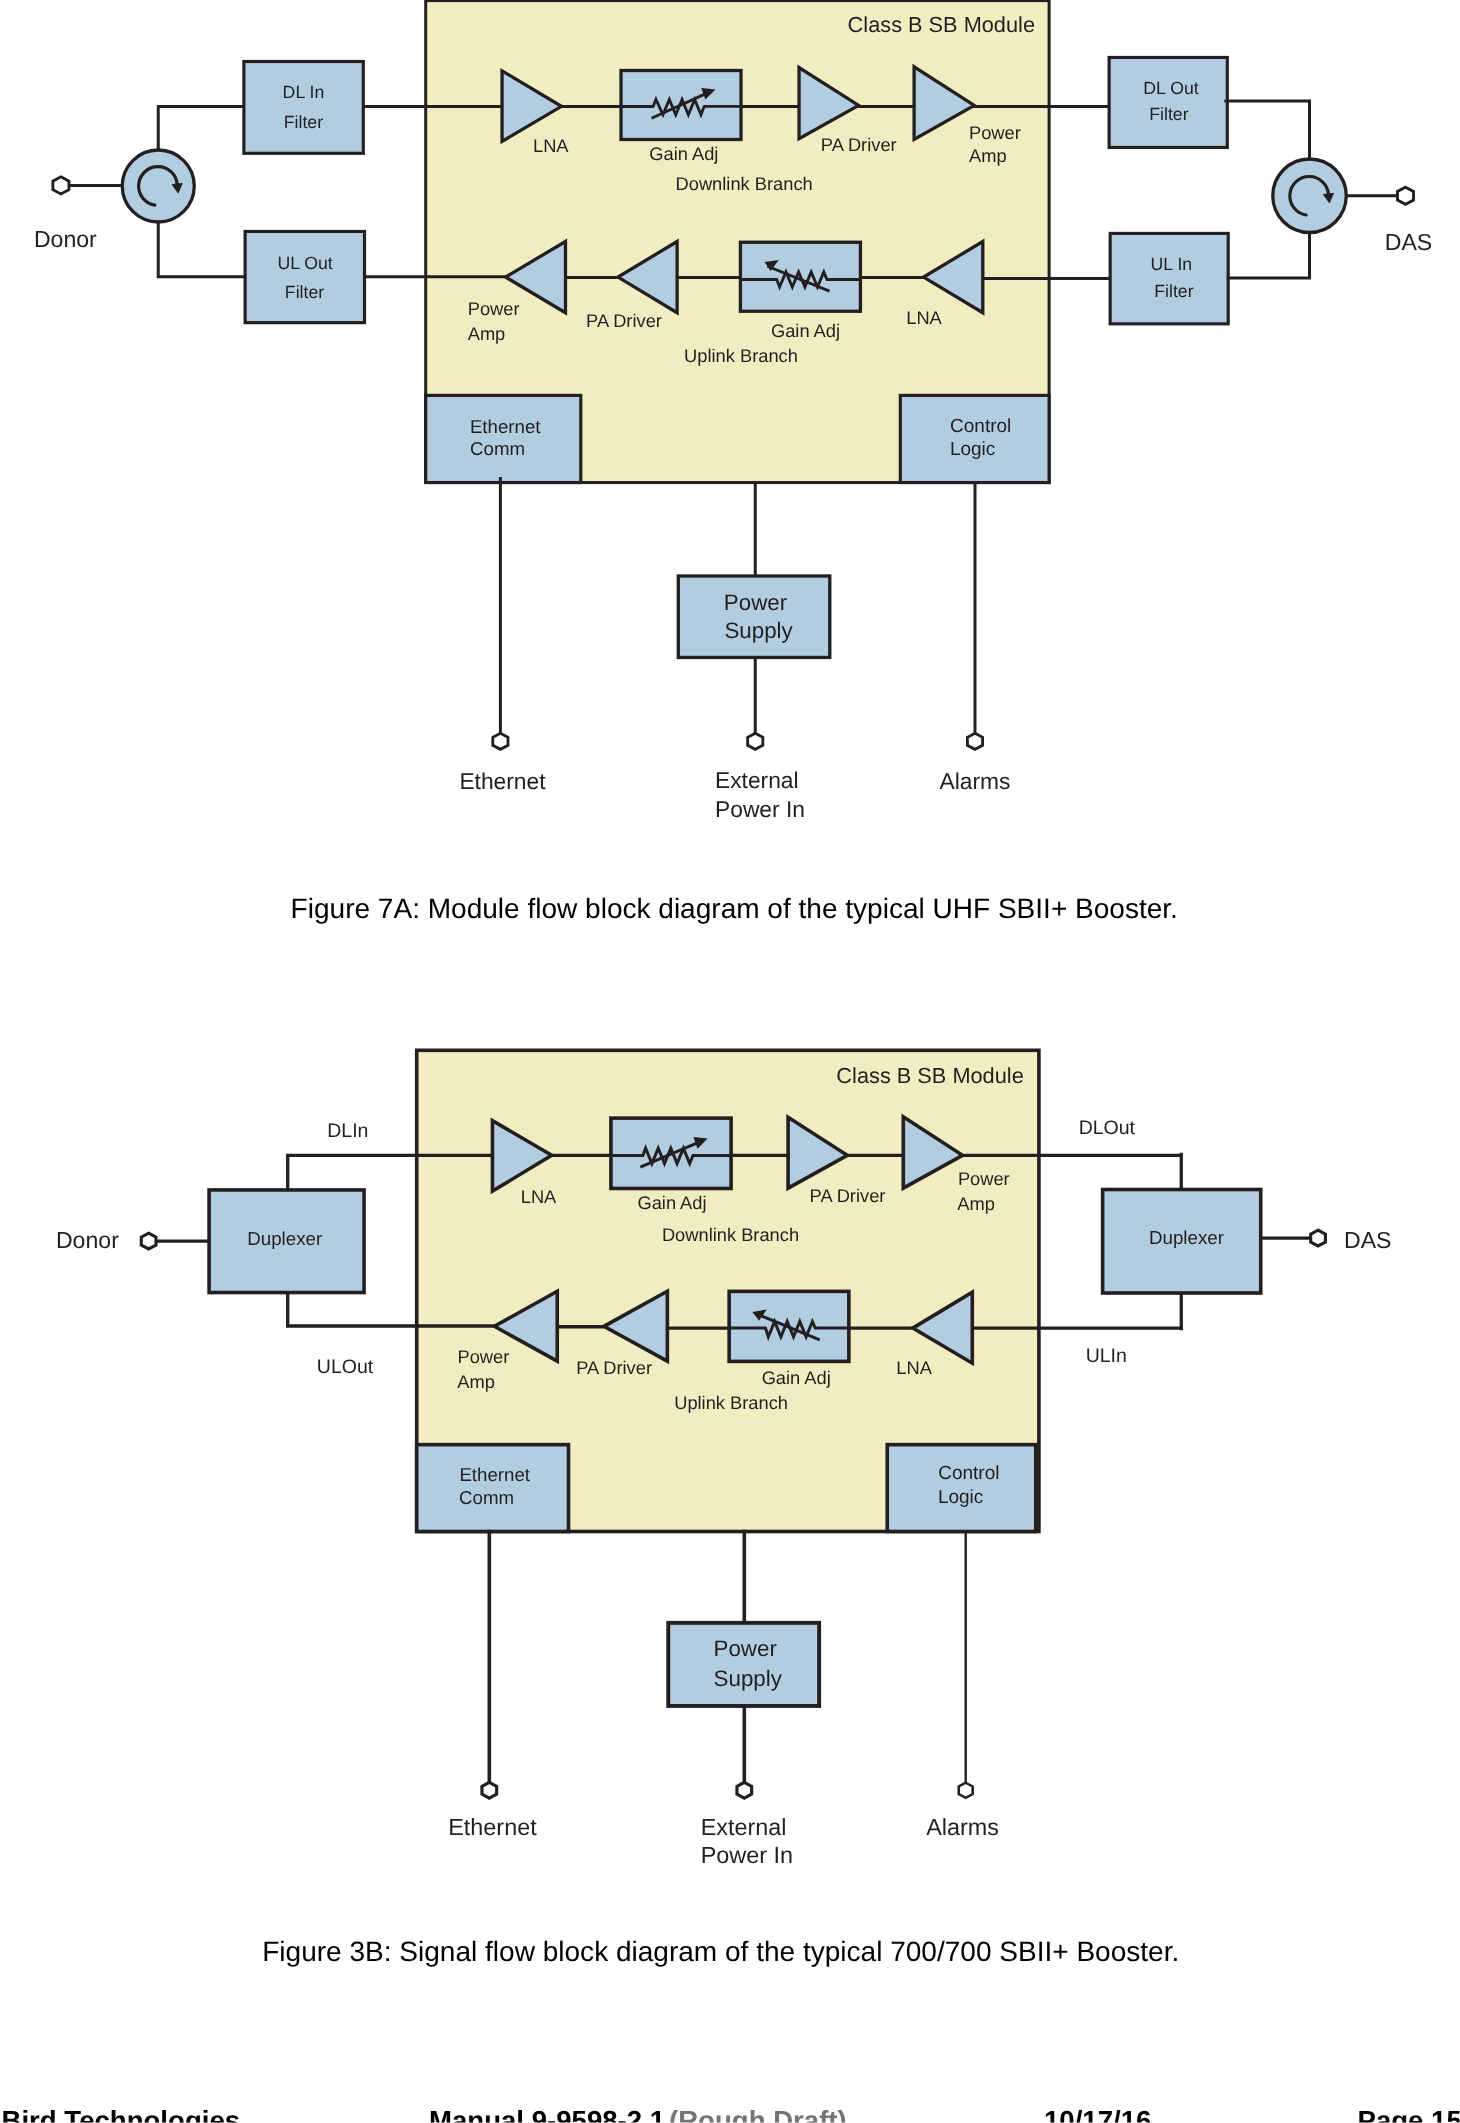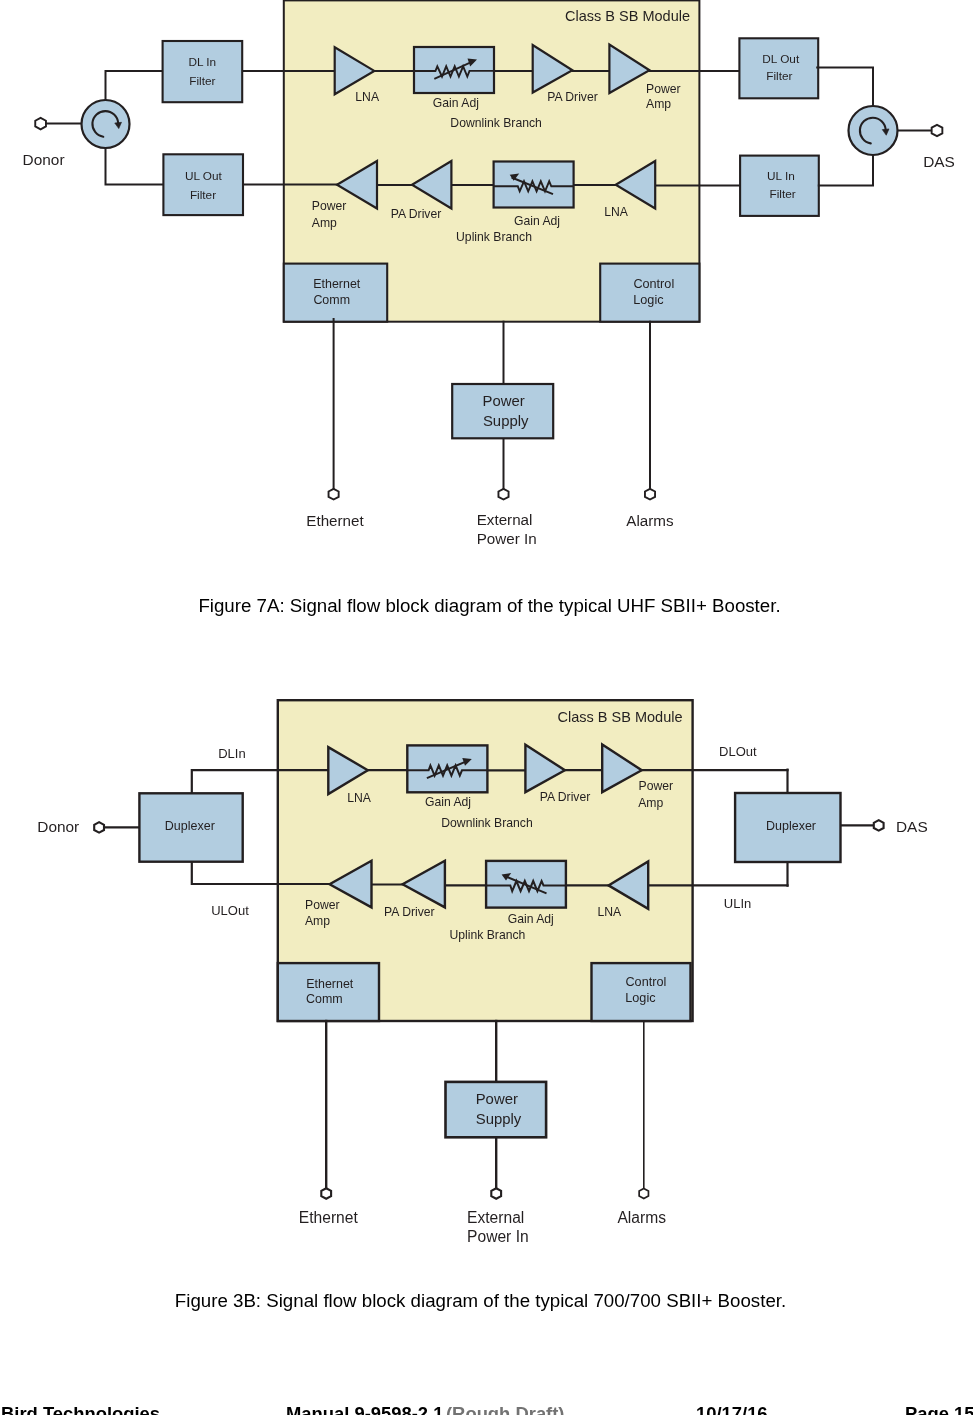--- a/index.html
+++ b/index.html
@@ -125,21 +125,21 @@
     <polygon points="333.60,488.85 338.65,491.52 338.65,496.88 333.60,499.55 328.55,496.88 328.55,491.52" fill="#fff" stroke="#231f20" stroke-width="1.9" stroke-linejoin="miter"></polygon>
     <polygon points="503.50,488.85 508.55,491.52 508.55,496.88 503.50,499.55 498.45,496.88 498.45,491.52" fill="#fff" stroke="#231f20" stroke-width="1.9" stroke-linejoin="miter"></polygon>
     <polygon points="650.00,488.85 655.05,491.52 655.05,496.88 650.00,499.55 644.95,496.88 644.95,491.52" fill="#fff" stroke="#231f20" stroke-width="1.9" stroke-linejoin="miter"></polygon>
     <text x="335" y="526" text-anchor="middle" font-size="15.2">Ethernet</text>
     <text x="476.7" y="525.3" font-size="15.2">External</text>
     <text x="476.7" y="544.4" font-size="15.2">Power In</text>
     <text x="650" y="526" text-anchor="middle" font-size="15.2">Alarms</text>
   </svg>
 
   <div class="figcap" style="top:595px;left:3px">
-    <b>Figure 7A:</b><span> Signal flow block diagram of the typical UHF SBII+ Booster.</span>
+    <b>Figure 7A:</b><span> Module flow block diagram of the typical UHF SBII+ Booster.</span>
   </div>
 
   <svg class="diagram" id="figB" style="top:0px" width="973" height="1280" viewBox="0 0 973 1280">
     <g transform="translate(0,0)">
 
     <rect x="277.8" y="700.2" width="414.8" height="320.8" fill="#f2edc1" stroke="#231f20" stroke-width="2.4"></rect>
     <text x="682.5" y="722" text-anchor="end" font-size="14.5">Class B SB Module</text>
 
     <g stroke="#231f20" stroke-width="2.2" fill="none" stroke-linecap="square">
       <path d="M104.0 827.4 H139.4"></path>

